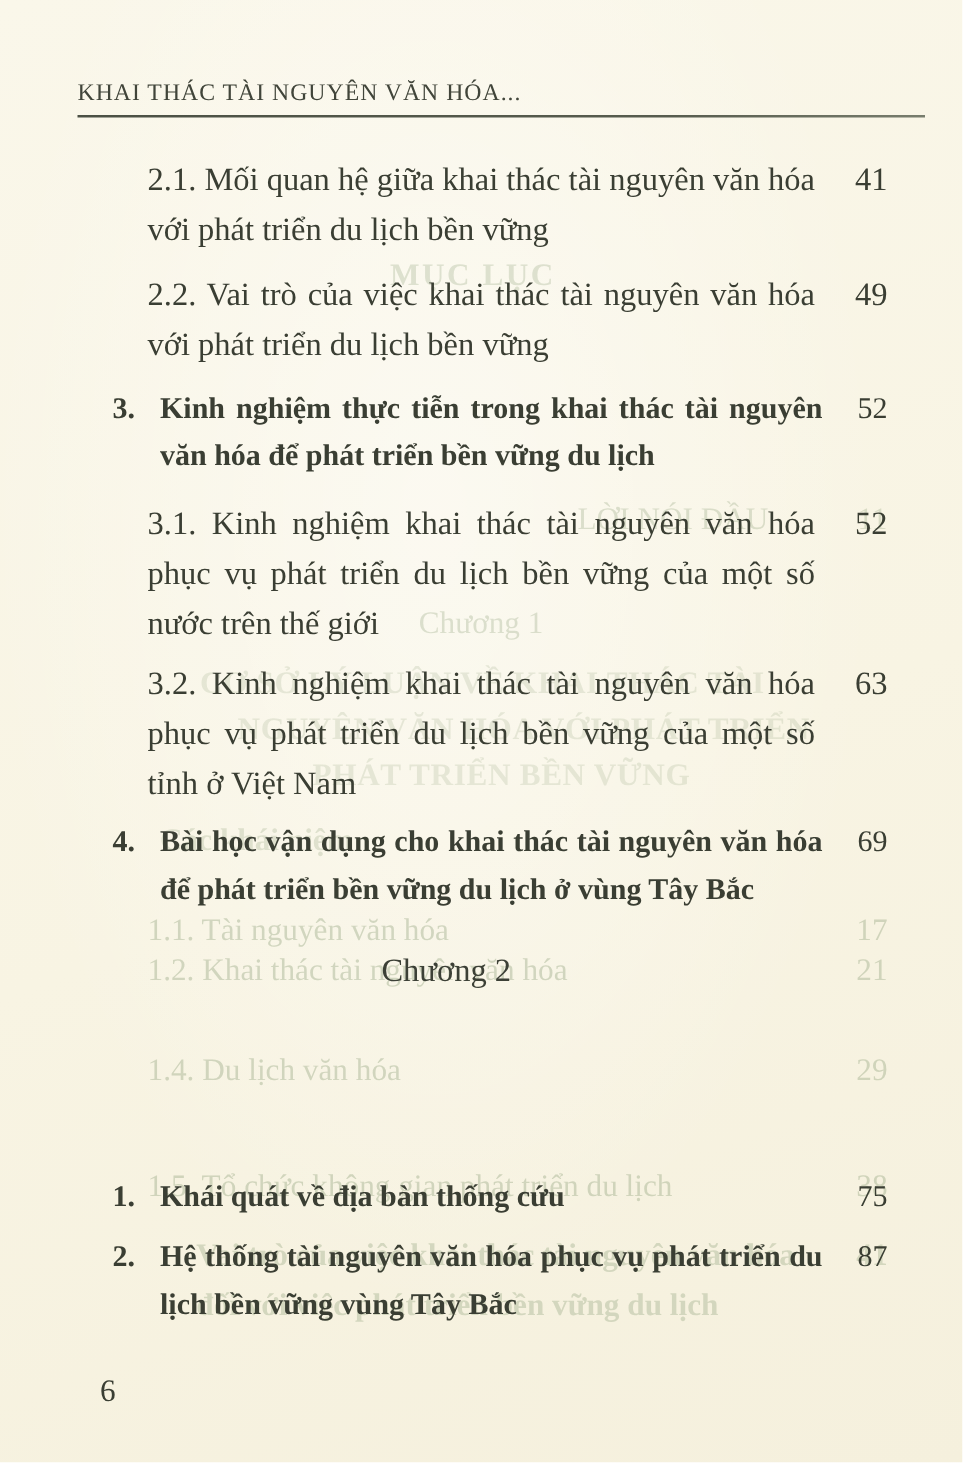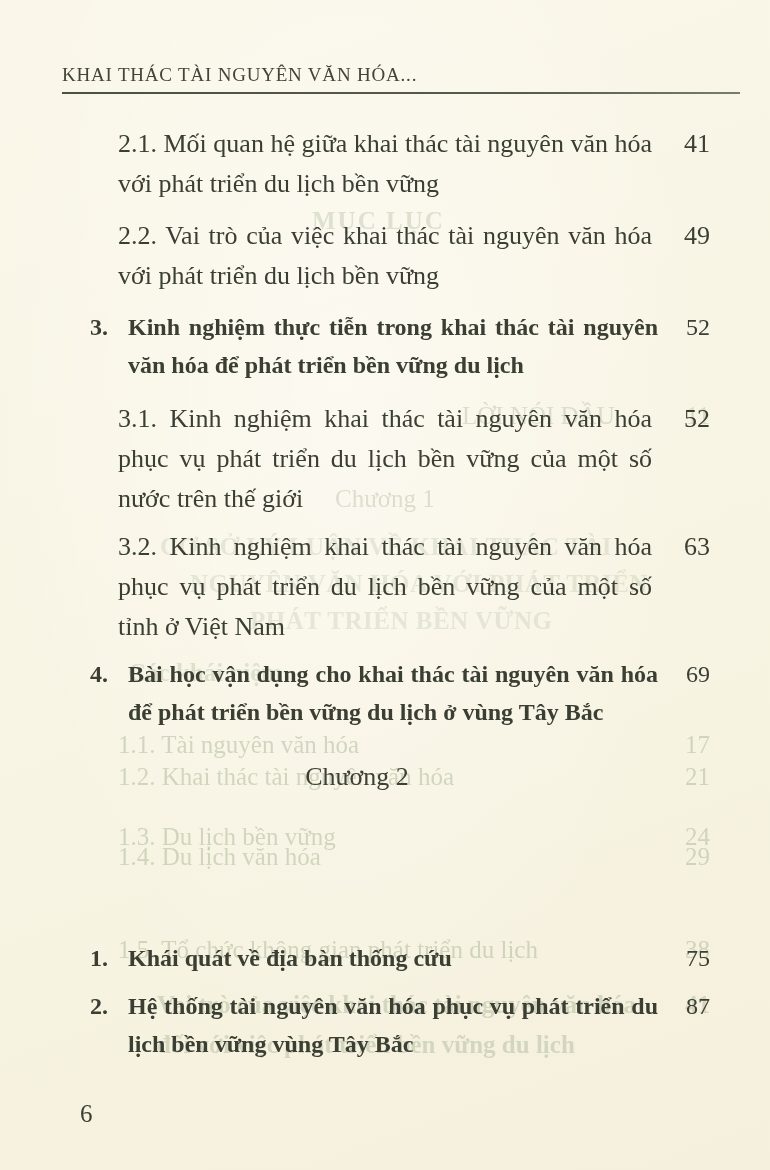--- a/index.html
+++ b/index.html
@@ -119,24 +119,20 @@
       <span class="glbl">Các khái niệm</span>
     </div>
   <div class="ghostrow g7">
       <span class="glbl">1.1. Tài nguyên văn hóa</span>
       <span class="gnum">17</span>
     </div>
   <div class="ghostrow g8">
       <span class="glbl">1.2. Khai thác tài nguyên văn hóa</span>
       <span class="gnum">21</span>
     </div>
-  <div class="ghostrow g9">
-      <span class="glbl">1.3. Du lịch bền vững</span>
-      <span class="gnum">24</span>
-    </div>
   <div class="ghostrow g10">
       <span class="glbl">1.4. Du lịch văn hóa</span>
       <span class="gnum">29</span>
     </div>
   <div class="ghostrow g11">
       <span class="glbl">1.5. Tổ chức không gian phát triển du lịch</span>
       <span class="gnum">38</span>
     </div>
   <div class="ghostrow g12">
       <span class="glbl">Vai trò của việc khai thác tài nguyên văn hóa</span>

